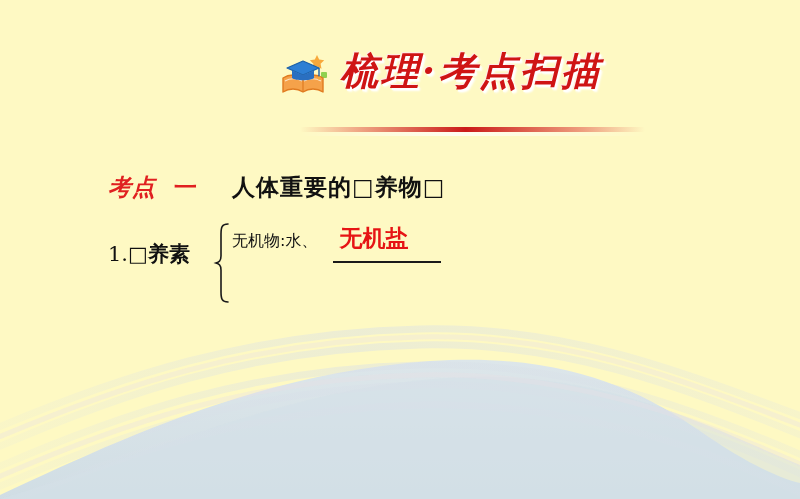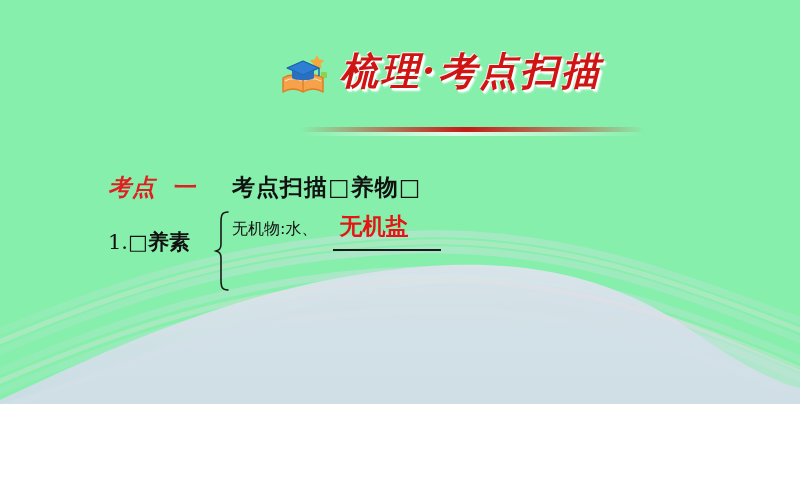--- a/index.html
+++ b/index.html
@@ -9,22 +9,22 @@
   body {
     width: 800px;
     height: 499px;
     overflow: hidden;
     font-family: "DejaVu Sans", "Liberation Sans", sans-serif;
   }
 
   #slide {
     position: relative;
     width: 800px;
-    height: 404px;
-    background: #86efac;
+    height: 499px;
+    background: #fef9c3;
     overflow: hidden;
   }
 
   
   .wave-layer {
     position: absolute;
     left: 0;
     bottom: 0;
     width: 800px;
     height: 180px;
@@ -126,21 +126,21 @@
   .kaodian-title {
     color: #111111;
     margin-left: 26px;
     letter-spacing: 1px;
   }
 
   
   .item-block {
     position: absolute;
     left: 108px;
-    top: 44px;
+    top: 56px;
     width: 660px;
     height: 90px;
   }
 
   .item-index {
     position: absolute;
     left: 0px;
     top: 25px;
     font-size: 21px;
     color: #111111;
@@ -263,21 +263,21 @@
 
     <div class="header-rule"></div>
     <div class="header-rule-glow"></div>
   </div>
 
   <div class="content">
 
     <div class="kaodian-line">
       <span class="kaodian-label">考点</span>
       <span class="kaodian-num">一</span>
-      <span class="kaodian-title">考点扫描□养物□</span>
+      <span class="kaodian-title">人体重要的□养物□</span>
     </div>
 
     <div class="item-block">
 
       <div class="item-index">
         <span class="num">1.</span><span class="word">□养素</span>
       </div>
 
       <svg class="brace" viewBox="0 0 18 82" preserveAspectRatio="none">
         <path d="M15,2 C9,2 8,5 8,12 L8,34 C8,39 6,40 3,41 C6,42 8,43 8,48 L8,70 C8,77 9,80 15,80" fill="none" stroke="#1a1a1a" stroke-width="1.6" stroke-linecap="round"></path>

